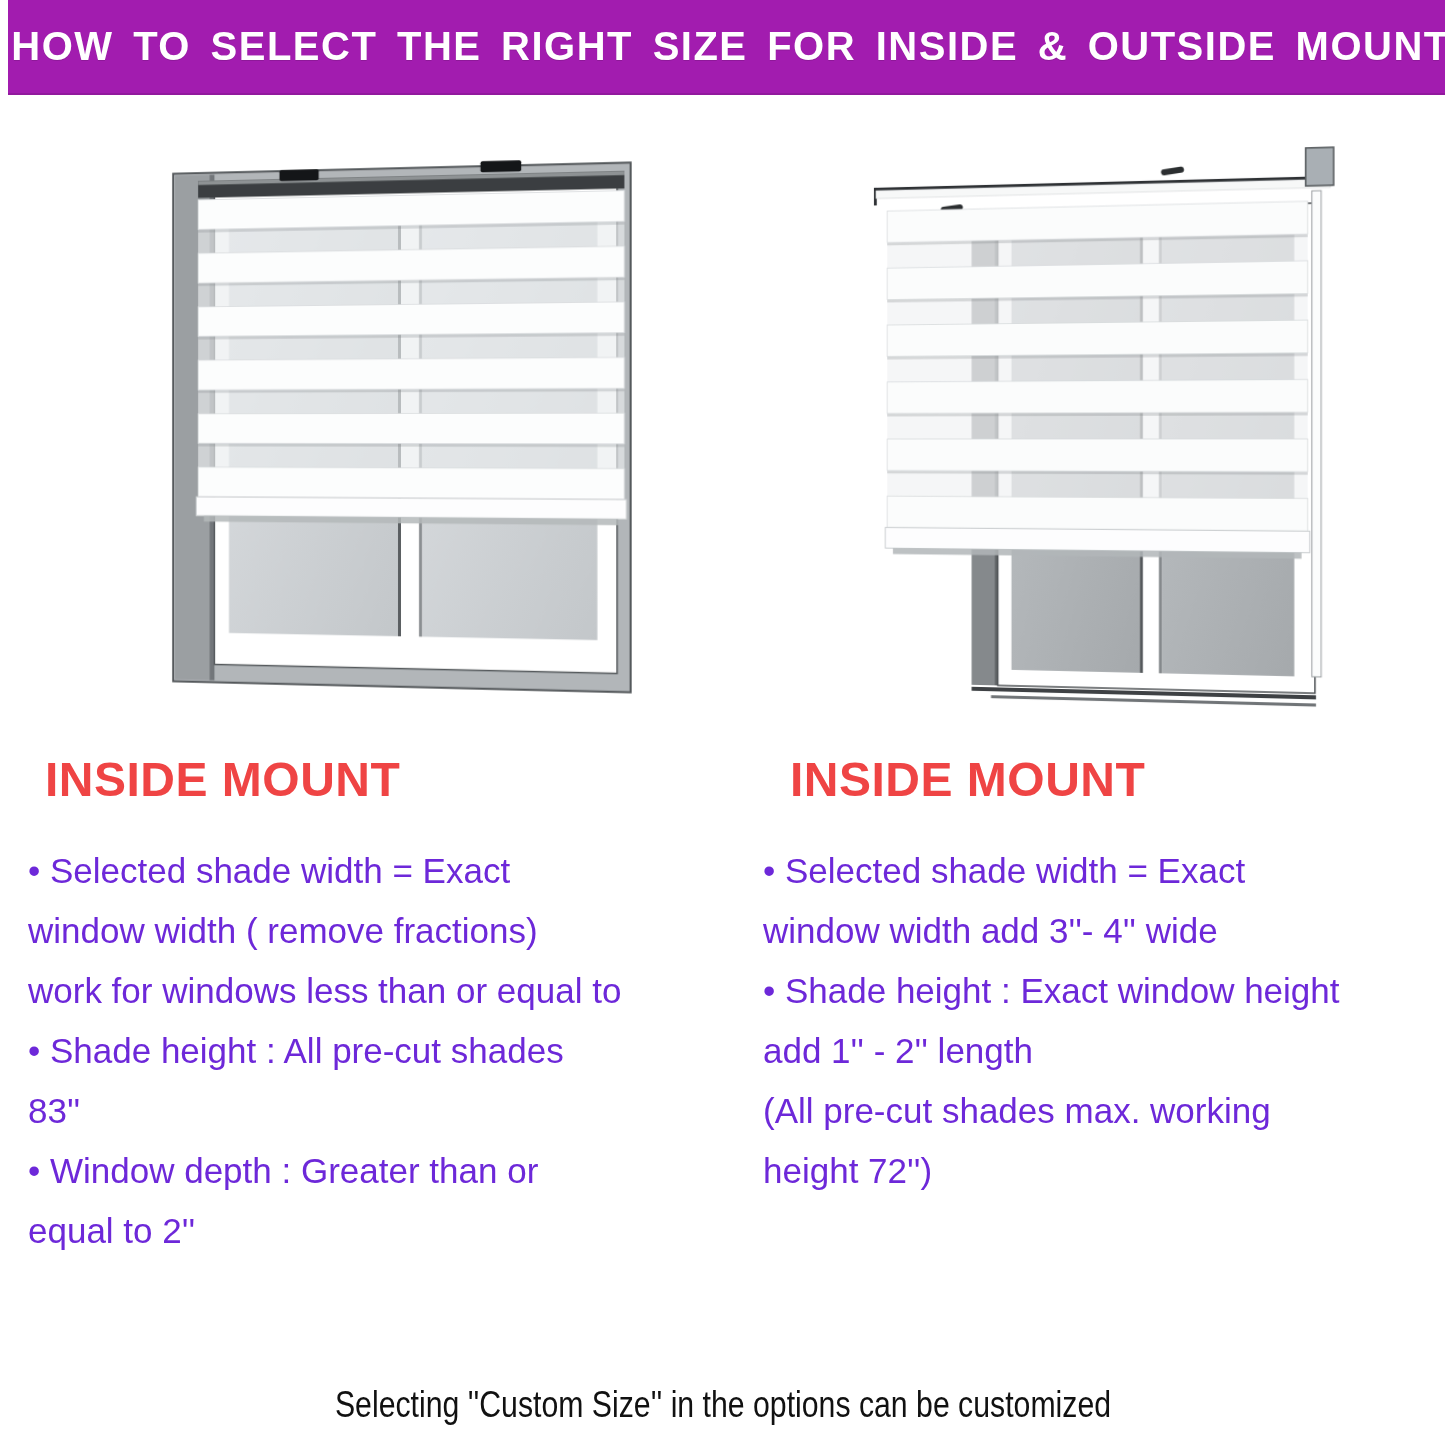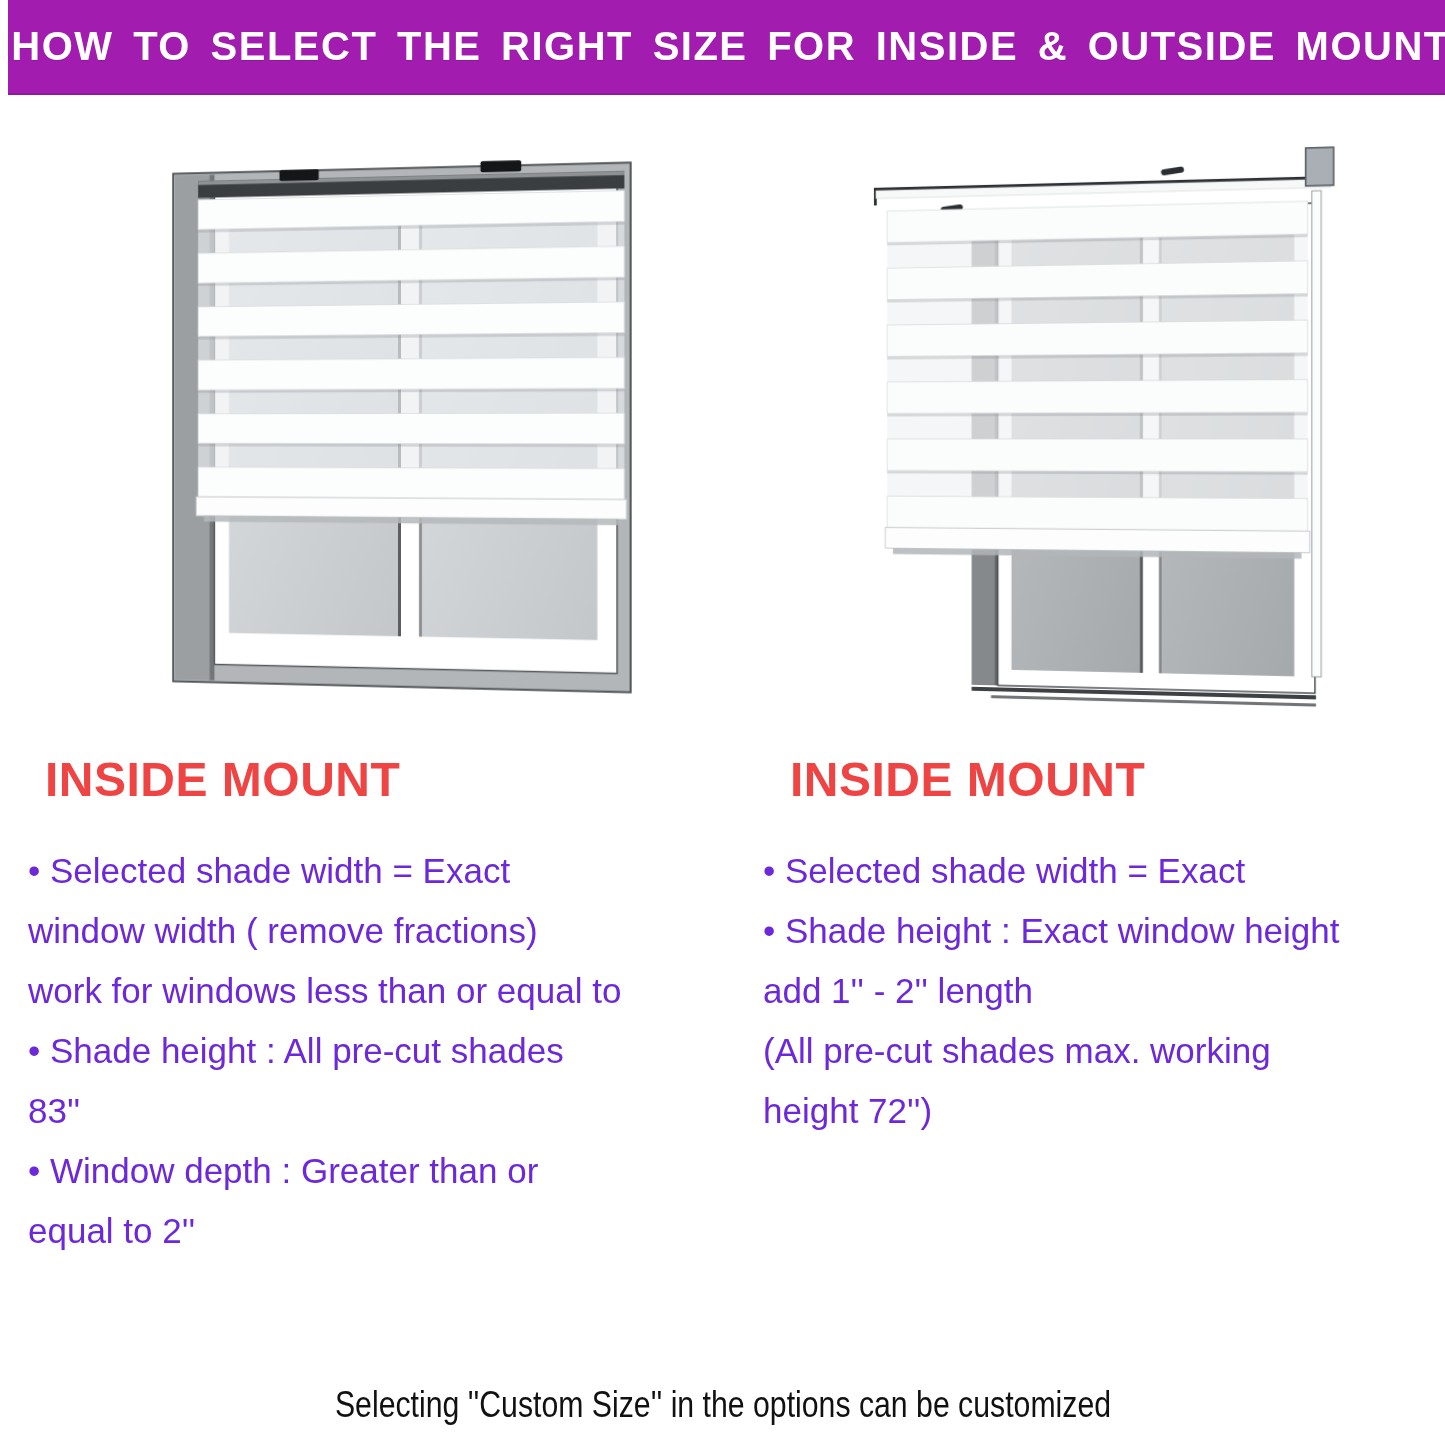--- a/index.html
+++ b/index.html
@@ -172,20 +172,21 @@
   <div class="bullet-line">window width ( remove fractions)</div>
   <div class="bullet-line">work for windows less than or equal to</div>
   <div class="bullet-line">• Shade height : All pre-cut shades</div>
   <div class="bullet-line">83''</div>
   <div class="bullet-line">• Window depth : Greater than or</div>
   <div class="bullet-line">equal to 2''</div>
 </div>
 
 <div class="bullet-col col-outside">
   <div class="bullet-line">• Selected shade width = Exact</div>
+  <div class="bullet-line">window width add 3''- 4'' wide</div>
   <div class="bullet-line">• Shade height : Exact window height</div>
   <div class="bullet-line">add 1'' - 2'' length</div>
   <div class="bullet-line">(All pre-cut shades max. working</div>
   <div class="bullet-line">height 72'')</div>
 </div>
 
 <div class="footer-note">
   <span>Selecting ''Custom Size'' in the options can be customized</span>
 </div>
 

